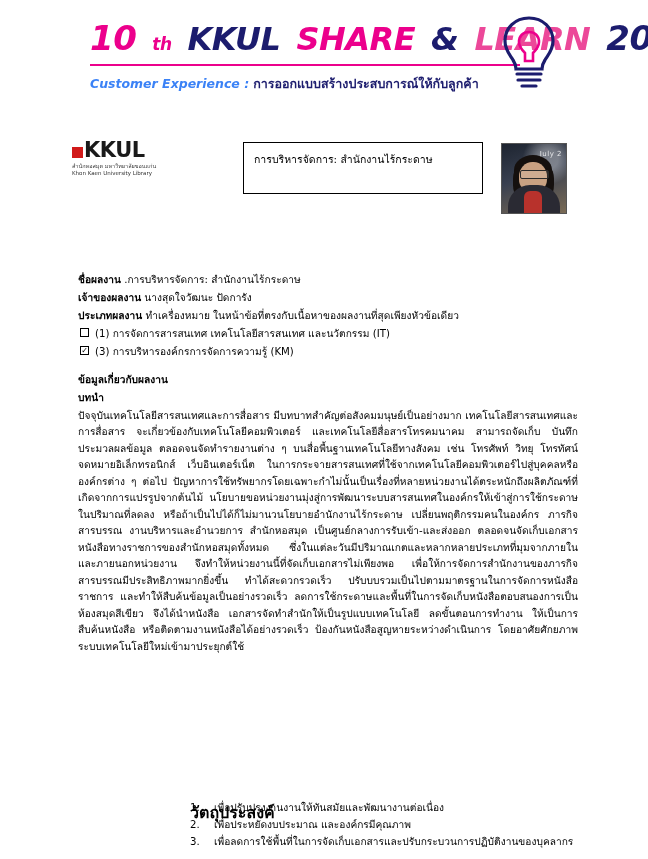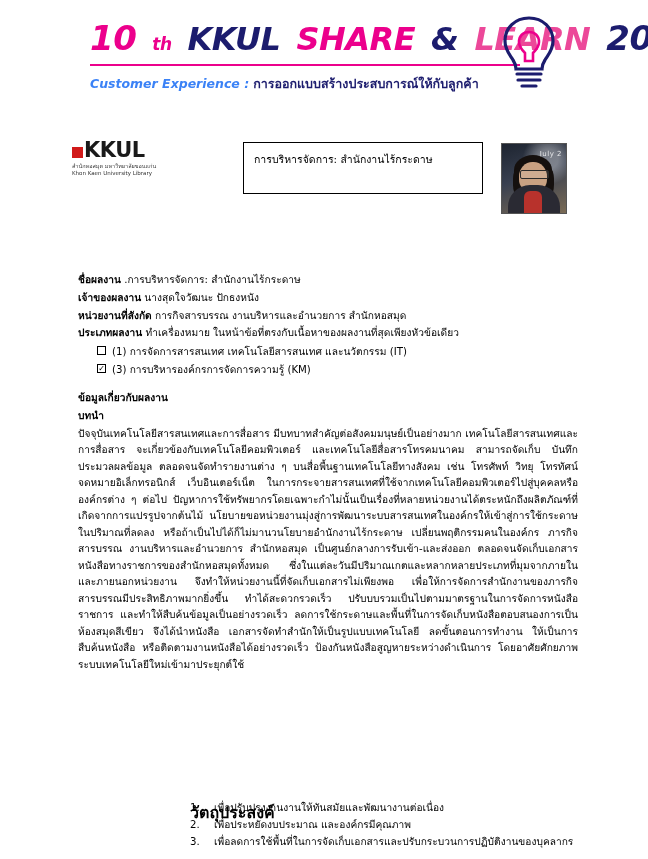--- a/index.html
+++ b/index.html
@@ -254,21 +254,21 @@
     margin-bottom: 2px;
   }
   .lbl {
     font-weight: bold;
   }
   .type-row {
     margin-top: 2px;
   }
   .chk-list {
     margin-top: 3px;
-    margin-left: 19px;
+    margin-left: 2px;
   }
   .chk-item {
     display: flex;
     align-items: flex-start;
     gap: 6px;
     margin-bottom: 2px;
   }
   .chk-box {
     display: inline-block;
     width: 9px;
@@ -370,27 +370,23 @@
 
   <div class="content">
 
     <div class="field-row">
       <span class="lbl">ชื่อผลงาน</span>
       <span>.การบริหารจัดการ: สำนักงานไร้กระดาษ</span>
     </div>
 
     <div class="field-row">
       <span class="lbl">เจ้าของผลงาน</span>
-      <span>นางสุดใจวัฒนะ  ปักธงหนัง</span>
-    </div>
-
-    <div class="field-row">
-      <span class="lbl">หน่วยงานที่สังกัด</span>
-      <span>การกิจสารบรรณ งานบริหารและอำนวยการ  สำนักหอสมุด</span>
-    </div>
+      <span>นางสุดใจวัฒนะ  ปัดการัง</span>
+    </div>
+
 
     <div class="field-row type-row">
       <span class="lbl">ประเภทผลงาน</span>
       <span>ทำเครื่องหมาย         ในหน้าข้อที่ตรงกับเนื้อหาของผลงานที่สุดเพียงหัวข้อเดียว</span>
     </div>
 
     <div class="chk-list">
       <div class="chk-item">
         <span class="chk-box"></span>
         <span>(1) การจัดการสารสนเทศ เทคโนโลยีสารสนเทศ และนวัตกรรม (IT)</span>

